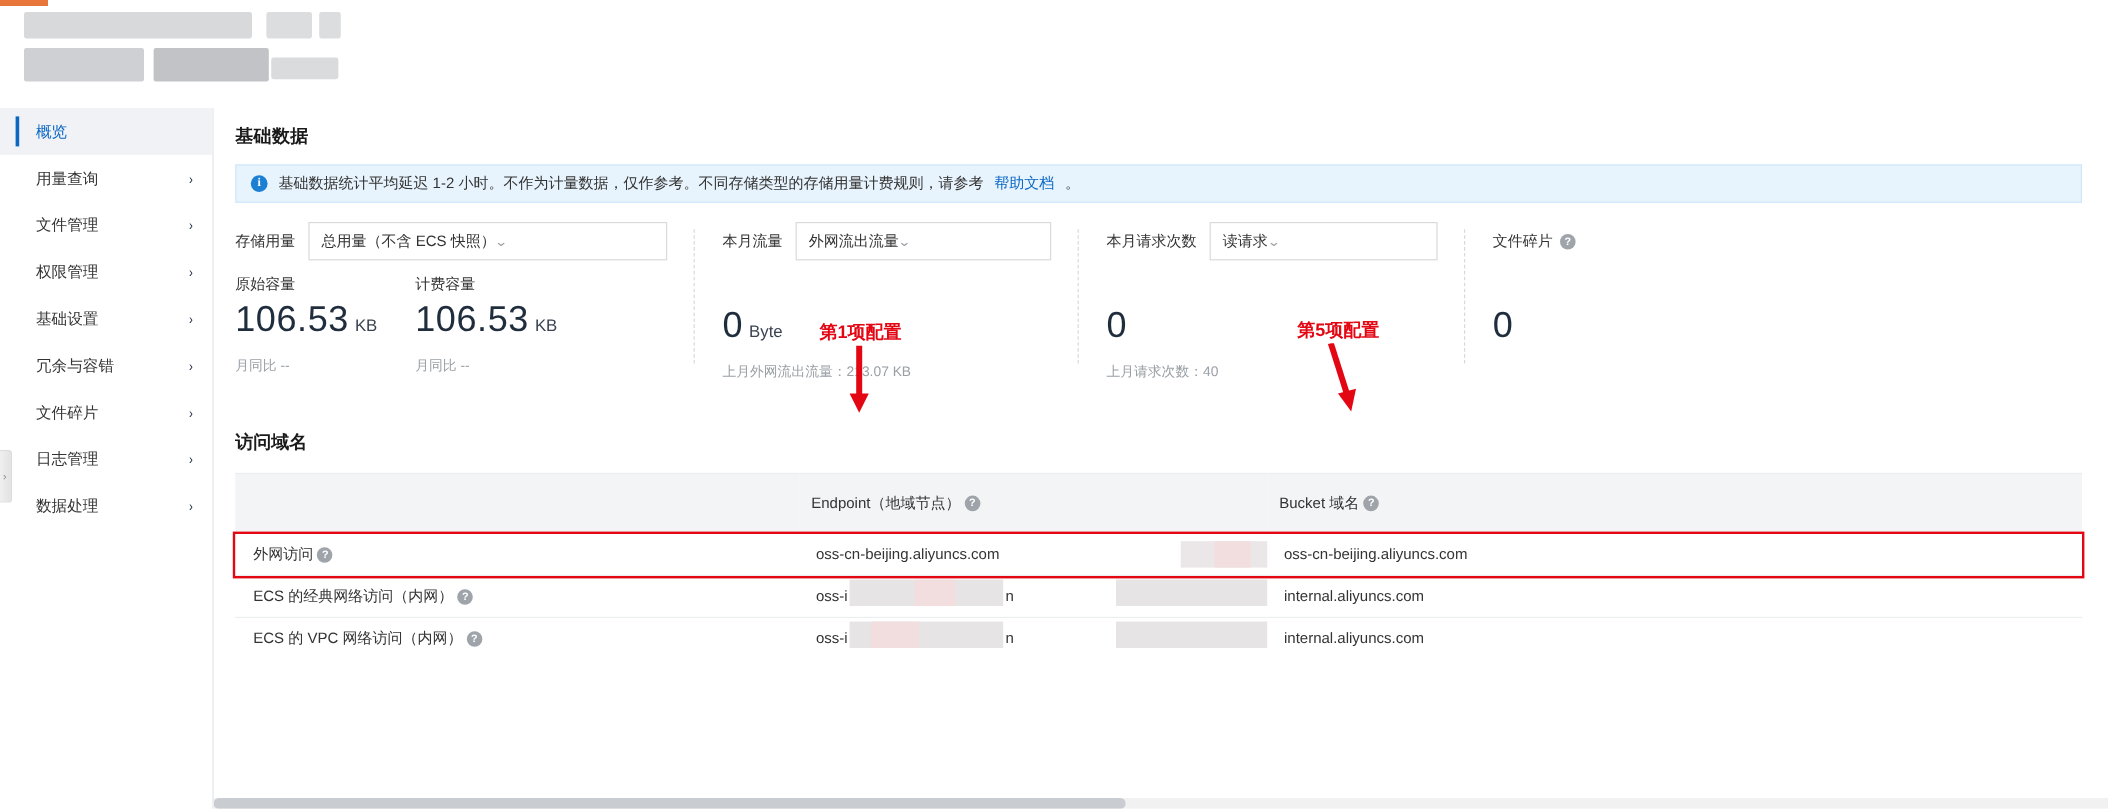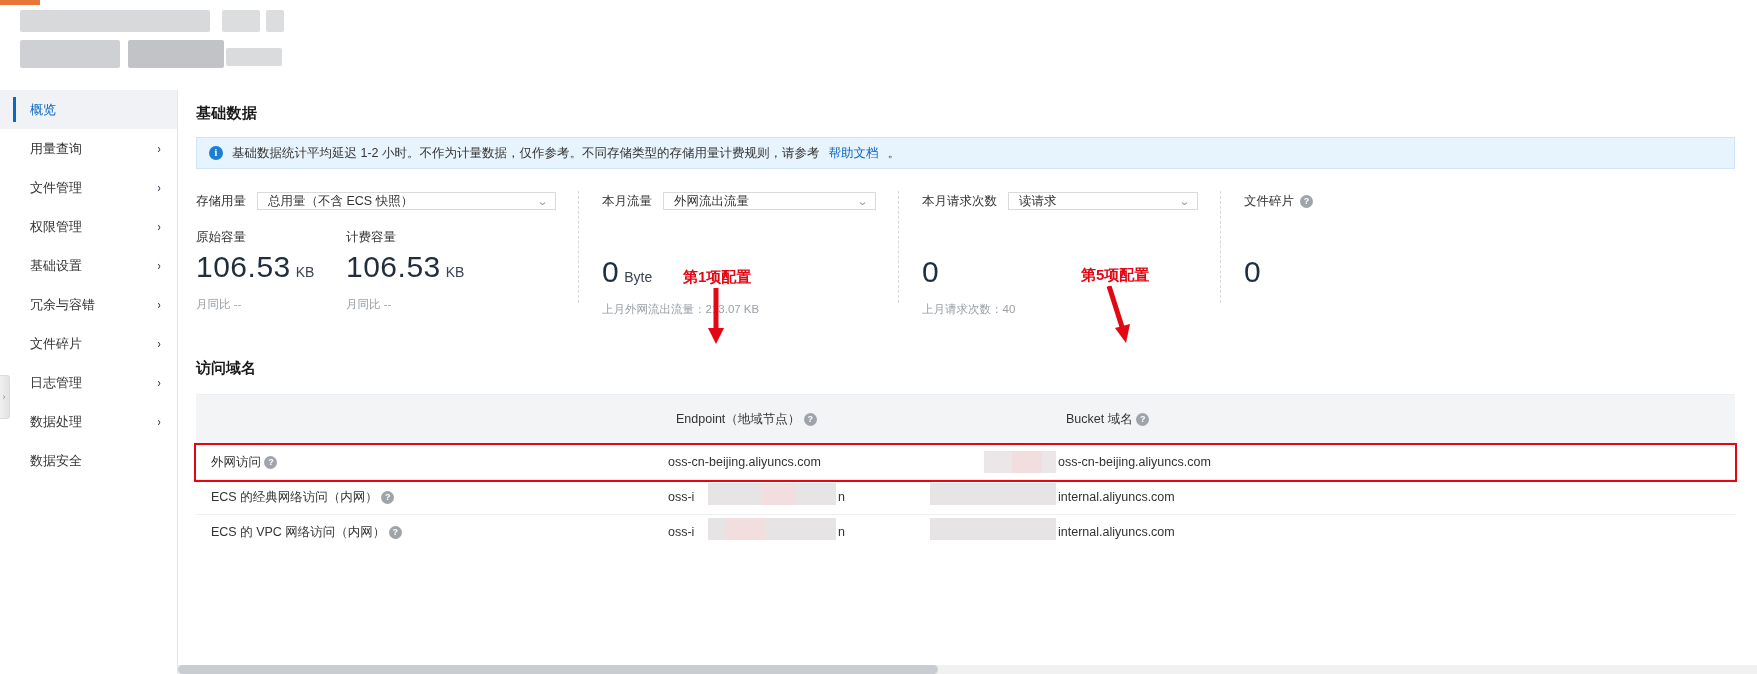--- a/index.html
+++ b/index.html
@@ -92,22 +92,22 @@
   }
   .sc-1 { width: 382px; }
   .sc-2 { width: 320px; }
   .sc-3 { width: 322px; }
   .sc-4 { width: 218px; }
   .sc-5 { width: 180px; }
 
   .sel-row { display: flex; align-items: center; gap: 11px; height: 28px; }
   .sel-label { font-size: 12.5px; color: #333; white-space: nowrap; }
   .select {
-    flex: 1; height: 18px; border: 1px solid #d9dadc; background: #fff;
-    display: flex; align-items: center; justify-content: space-between;
+    flex: 1; height: 32px; border: 1px solid #d9dadc; background: #fff;
+    display: flex; align-items: center; 
     padding: 0 8px 0 10px; font-size: 12.5px; color: #333; cursor: pointer;
   }
   .select .caret { color: #9aa0a6; font-size: 11px; transform: scaleX(1.25); }
 
   .plain-label { font-size: 12.5px; color: #333; height: 28px; display: flex; align-items: center; }
   .plain-label .q { margin-left: 6px; }
 
   .q {
     display: inline-flex; width: 13px; height: 13px; border-radius: 50%;
     background: #9fa4ab; color: #fff; font-size: 9px; line-height: 13px;
@@ -126,21 +126,21 @@
 
   
   .table-title { font-size: 15px; font-weight: bold; color: #1a1a1a; margin: 30px 0 16px 0; }
   table.dom { width: 100%; border-collapse: collapse; table-layout: fixed; }
   table.dom th {
     background: #f3f4f6; height: 30px; font-size: 12.5px; font-weight: normal;
     color: #333; text-align: left; padding: 16px 10px; border-top: 1px solid #ebedf0;
     border-bottom: 1px solid #ebedf0;
   }
   table.dom td {
-    height: 35px; font-size: 12.5px; color: #333; padding: 0 2px;
+    height: 35px; font-size: 12.5px; color: #333; padding: 0 14px;
     border-bottom: 1px solid #eceef1; vertical-align: middle;
   }
   table.dom tr:last-child td { border-bottom: none; }
   .c-name { width: 470px; padding-left: 15px !important; }
   .c-ep   { width: 390px; }
   .c-bk   { width: auto; }
   .ep-text { white-space: nowrap; }
   .row-hl td { border-bottom: none; }
   tr.row-hl { outline: 2px solid #e30613; }
 
@@ -210,24 +210,20 @@
       <span>文件碎片</span>
       <span class="chev">›</span>
     </div>
     <div class="side-item">
       <span>日志管理</span>
       <span class="chev">›</span>
     </div>
     <div class="side-item">
       <span>数据处理</span>
       <span class="chev">›</span>
-    </div>
-    <div class="side-item">
-      <span>数据安全</span>
-      <span class="chev"></span>
     </div>
     <div class="collapse-handle">
       <span>›</span>
     </div>
   </div>
 
   <div class="main">
     <div class="main-inner">
 
       <div class="section-title">基础数据</div>

